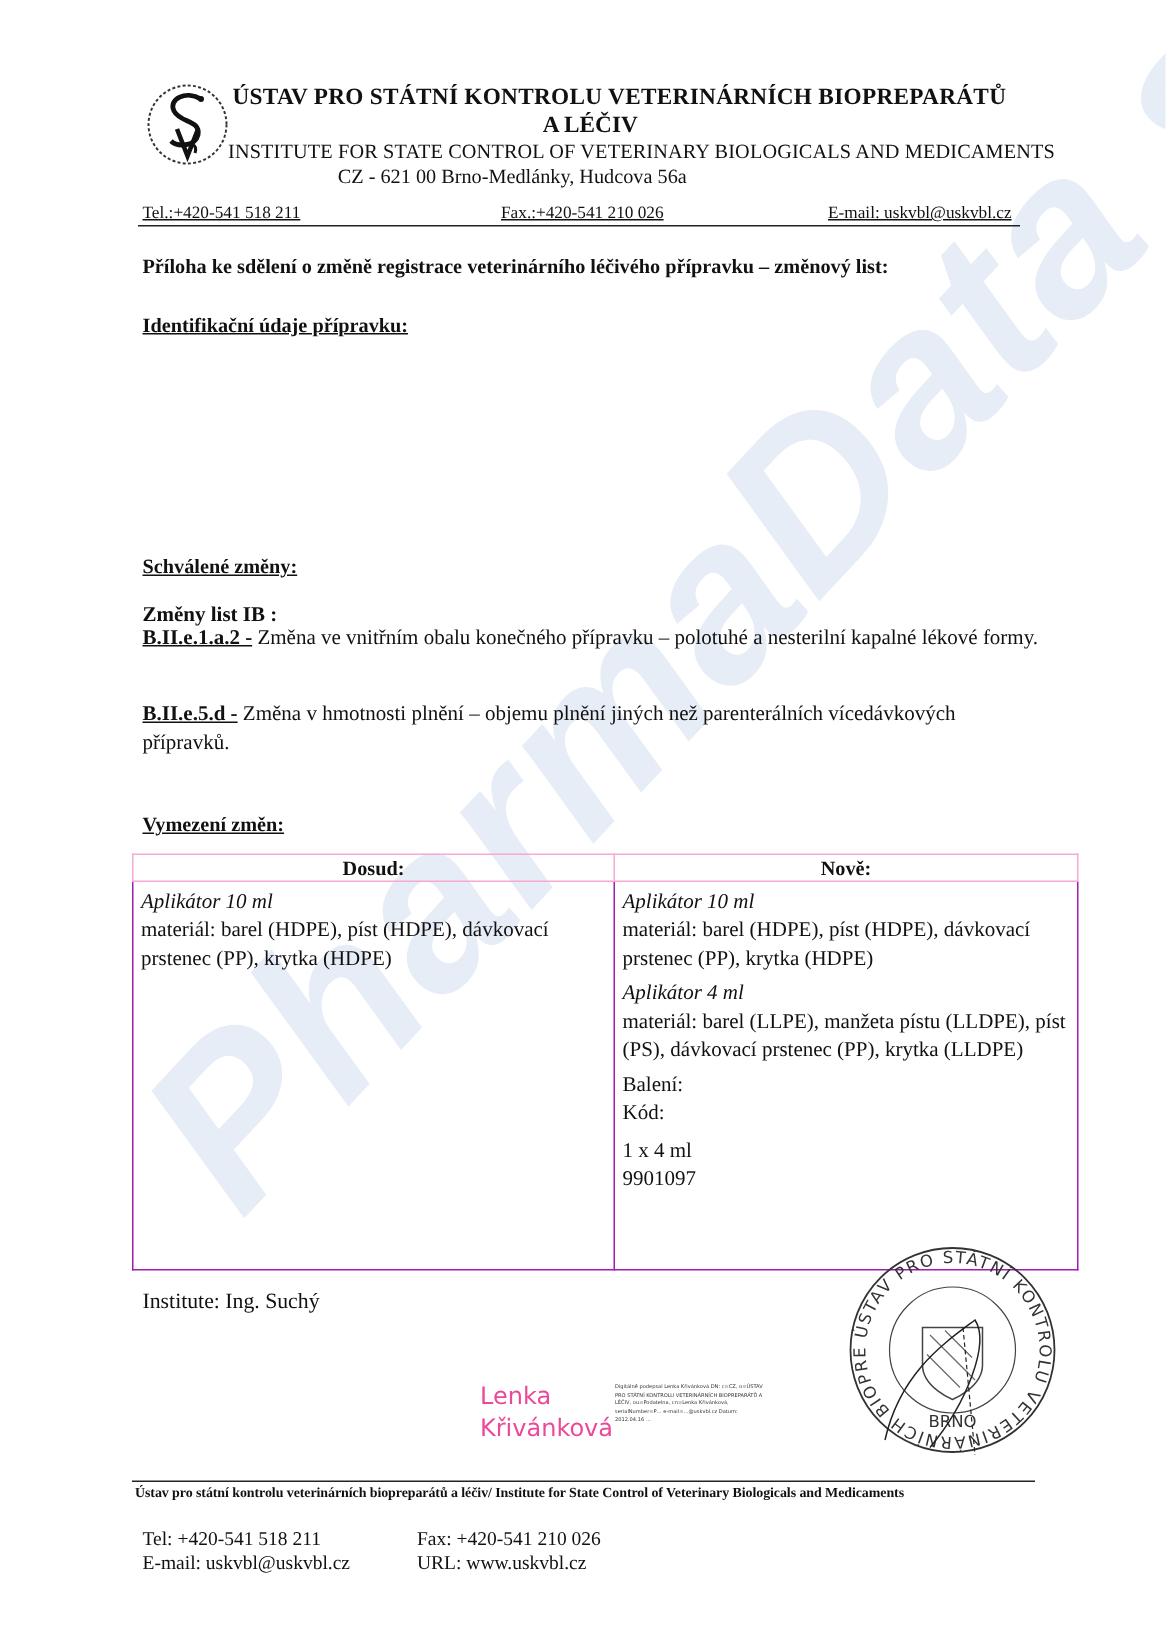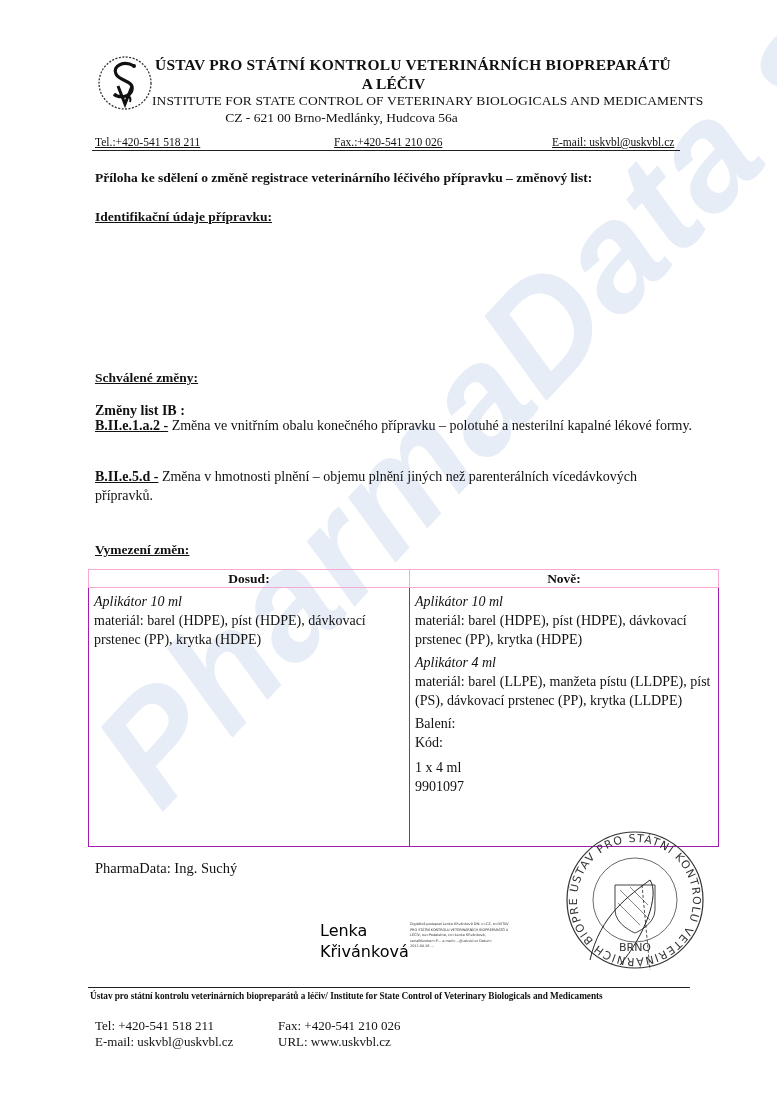--- a/index.html
+++ b/index.html
@@ -47,21 +47,21 @@
   table.scope th { border: 1px solid #f9a8d4; font-size: 13.5px; font-weight: bold; height: 17px; padding: 0; }
   table.scope td { border: 1px solid #a21caf; vertical-align: top; font-size: 14px; line-height: 19px; padding: 4px 5px; height: 250px; }
   table.scope td.left { width: 310px; }
   .it { font-style: italic; }
   .block { margin-bottom: 4px; }
   .pack { display: flex; margin-top: 2px; flex-direction: column; }
   .pack span { display: inline-block; }
   .pack .a { width: 98px; }
   .packrow { margin-top: 6px; }
   .prepared { left: 95px; top: 860px; font-size: 14.5px; }
-  .sig-name { left: 320px; top: 920px; font-family: "DejaVu Sans", "Liberation Sans", sans-serif; font-size: 16px; line-height: 21px; color: #000000; }
+  .sig-name { left: 320px; top: 920px; font-family: "DejaVu Sans", "Liberation Sans", sans-serif; font-size: 16px; line-height: 21px; color: #ec4899; }
   .sig-meta { left: 410px; top: 922px; width: 100px; font-family: "DejaVu Sans", sans-serif; font-size: 3.4px; line-height: 5.6px; color: #333; }
   .stamp { left: 560px; top: 825px; width: 150px; height: 150px; }
   .footer-line { left: 88px; top: 987px; width: 602px; border-top: 1.5px solid #222; height: 0; }
   .footer-inst { left: 90px; top: 991px; font-size: 9.3px; font-weight: bold; letter-spacing: -0.05px; white-space: nowrap; }
   .foot { font-size: 13px; line-height: 16px; }
   .f1 { left: 95px; top: 1018px; }
   .f2 { left: 278px; top: 1018px; }
   .f3 { left: 434px; top: 1018px; }
 </style>
 </head>
@@ -135,21 +135,21 @@
         </div>
         <div class="pack packrow">
           <span class="a">1 x 4 ml</span>
           <span>9901097</span>
         </div>
       </td>
     </tr>
   </tbody>
     </table>
 
-  <div class="abs prepared">PharmaData: Ing. Suchý</div>
+  <div class="abs prepared">Institute: Ing. Suchý</div>
 
   <div class="abs sig-name">
     <div>Lenka</div>
     <div>Křivánková</div>
   </div>
   <div class="abs sig-meta">Digitálně podepsal Lenka Křivánková DN: c=CZ, o=ÚSTAV PRO STÁTNÍ KONTROLU VETERINÁRNÍCH BIOPREPARÁTŮ A LÉČIV, ou=Podatelna, cn=Lenka Křivánková, serialNumber=P… e-mail=…@uskvbl.cz Datum: 2012.04.16 …</div>
 
   <svg class="abs stamp" viewBox="0 0 150 150">
     <defs>
       <path id="stampArc" d="M75 75 m -58 0 a 58 58 0 1 1 116 0 a 58 58 0 1 1 -116 0"></path>

